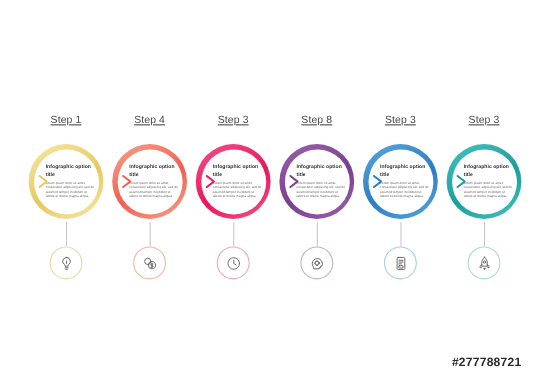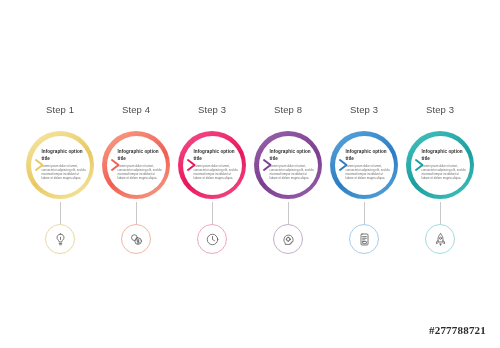--- a/index.html
+++ b/index.html
@@ -27,20 +27,21 @@
     align-items:center;
     position:relative;
   }
 
   .step-label{
     font-size:9.5px;
     color:#4a4a4a;
     letter-spacing:.1px;
     margin-bottom:16px;
     white-space:nowrap;
+    text-decoration:underline;
   }
 
   
   .ring-wrap{
     position:relative;
     width:68px;height:68px;
   }
   .ring{
     position:absolute;inset:0;
     border-radius:50%;
@@ -111,26 +112,25 @@
     box-sizing:border-box;
     display:flex;
     align-items:center;
     justify-content:center;
     background:#fff;
   }
   .icon-circle svg{display:block;}
 
   .watermark{
     position:absolute;
-    right:14px;bottom:12px;
+    right:26px;bottom:12px;
     font-size:11px;
     font-weight:bold;
     color:#2b2b2b;
     letter-spacing:.2px;
-    font-family:Liberation Serif, serif;
   }
 </style>
 </head>
 <body>
 
 <div class="canvas">
 
   <div class="steps-row" id="steps-row">
   <div class="step">
     <div class="step-label">Step 1</div>

